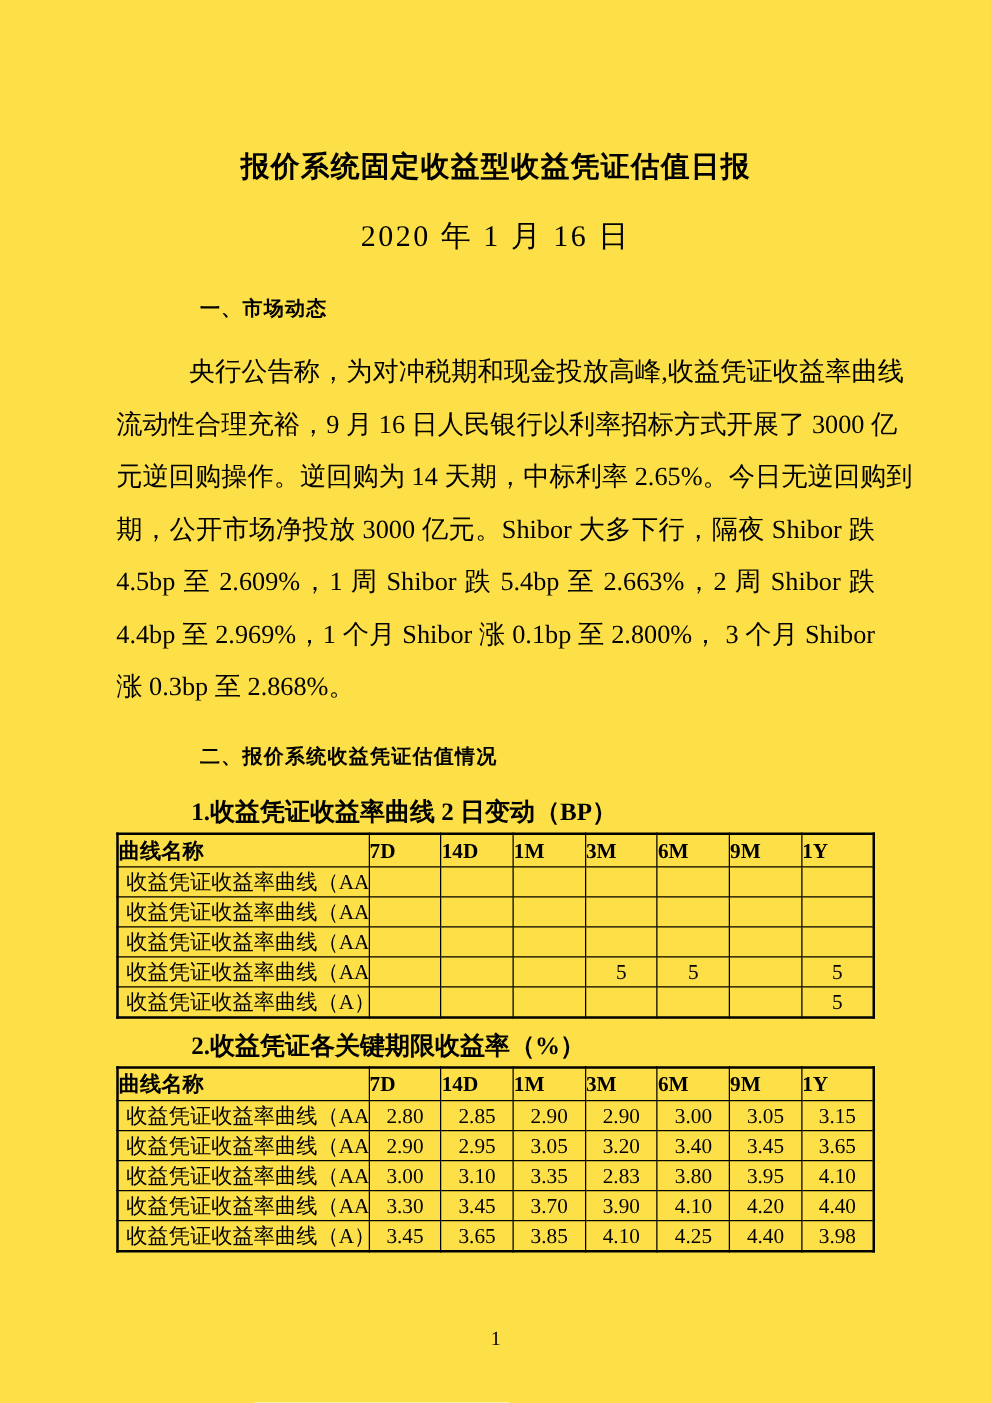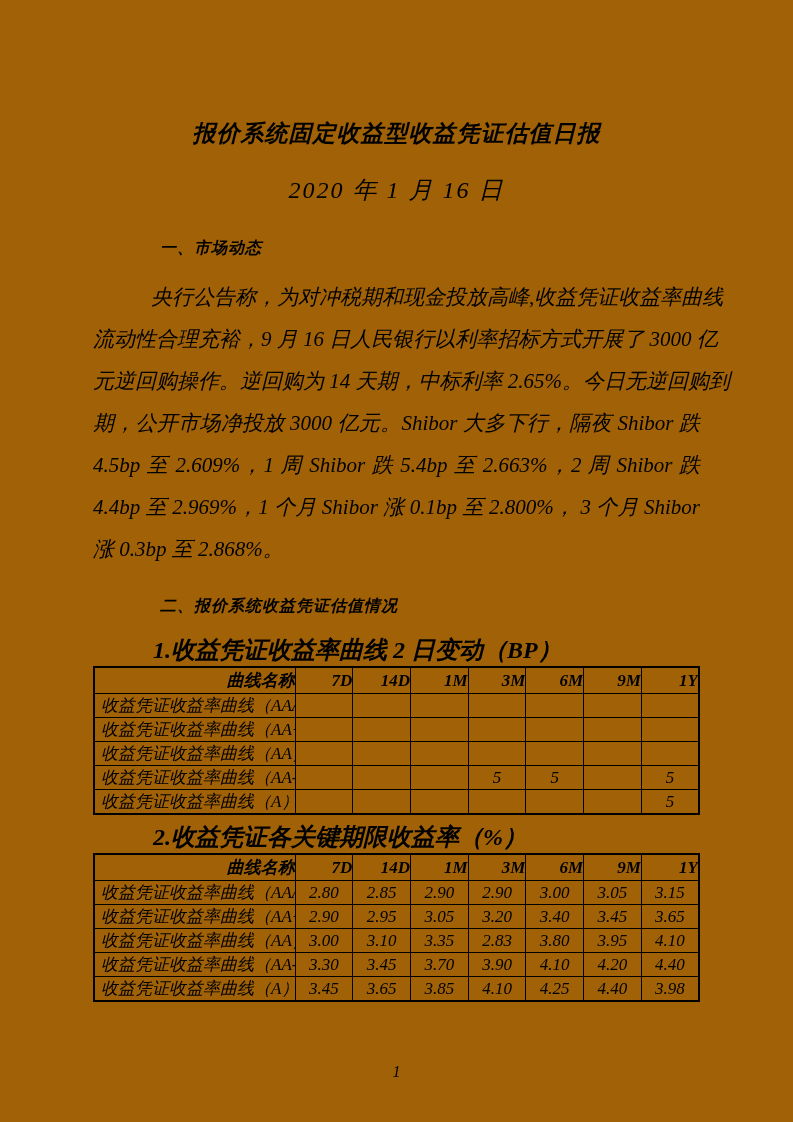--- a/index.html
+++ b/index.html
@@ -4,27 +4,26 @@
 <style>
   html, body {
     margin: 0;
     padding: 0;
     background: #ffffff;
   }
   .page {
     position: relative;
     width: 793px;
     height: 1122px;
-    background: #a16207;
+    background: #fde047;
     color: #000000;
     font-family: "Liberation Serif", "DejaVu Serif", serif;
     overflow: hidden;
     box-sizing: border-box;
     padding: 116px 93px 12px 93px;
-    font-style: italic;
   }
   .doc-title {
     margin: 0;
     font-family: "Liberation Sans", "DejaVu Sans", sans-serif;
     font-weight: bold;
     font-size: 23px;
     line-height: 34px;
     text-align: center;
     letter-spacing: 1px;
   }
@@ -63,21 +62,21 @@
     padding-left: 58px;
   }
   .para-line.last {
     text-align-last: left;
   }
   .sub-heading {
     margin: 0;
     margin-top: 14px;
     padding-left: 60px;
     font-weight: bold;
-    font-size: 24px;
+    font-size: 20px;
     line-height: 28px;
   }
   .sub-heading.second {
     margin-top: 8px;
   }
   .doc-table {
     margin-top: 2px;
     width: 100%;
     border-collapse: collapse;
     table-layout: fixed;
@@ -86,21 +85,21 @@
   }
   .doc-table th, .doc-table td {
     border: 1px solid #000000;
     padding: 0;
     overflow: hidden;
     white-space: nowrap;
   }
   .doc-table th {
     height: 25px;
     font-weight: bold;
-    text-align: right;
+    text-align: left;
   }
   .doc-table th.name-col {
     width: 33%;
   }
   .doc-table td {
     height: 20px;
     text-align: center;
   }
   .doc-table td.row-label {
     text-align: left;

